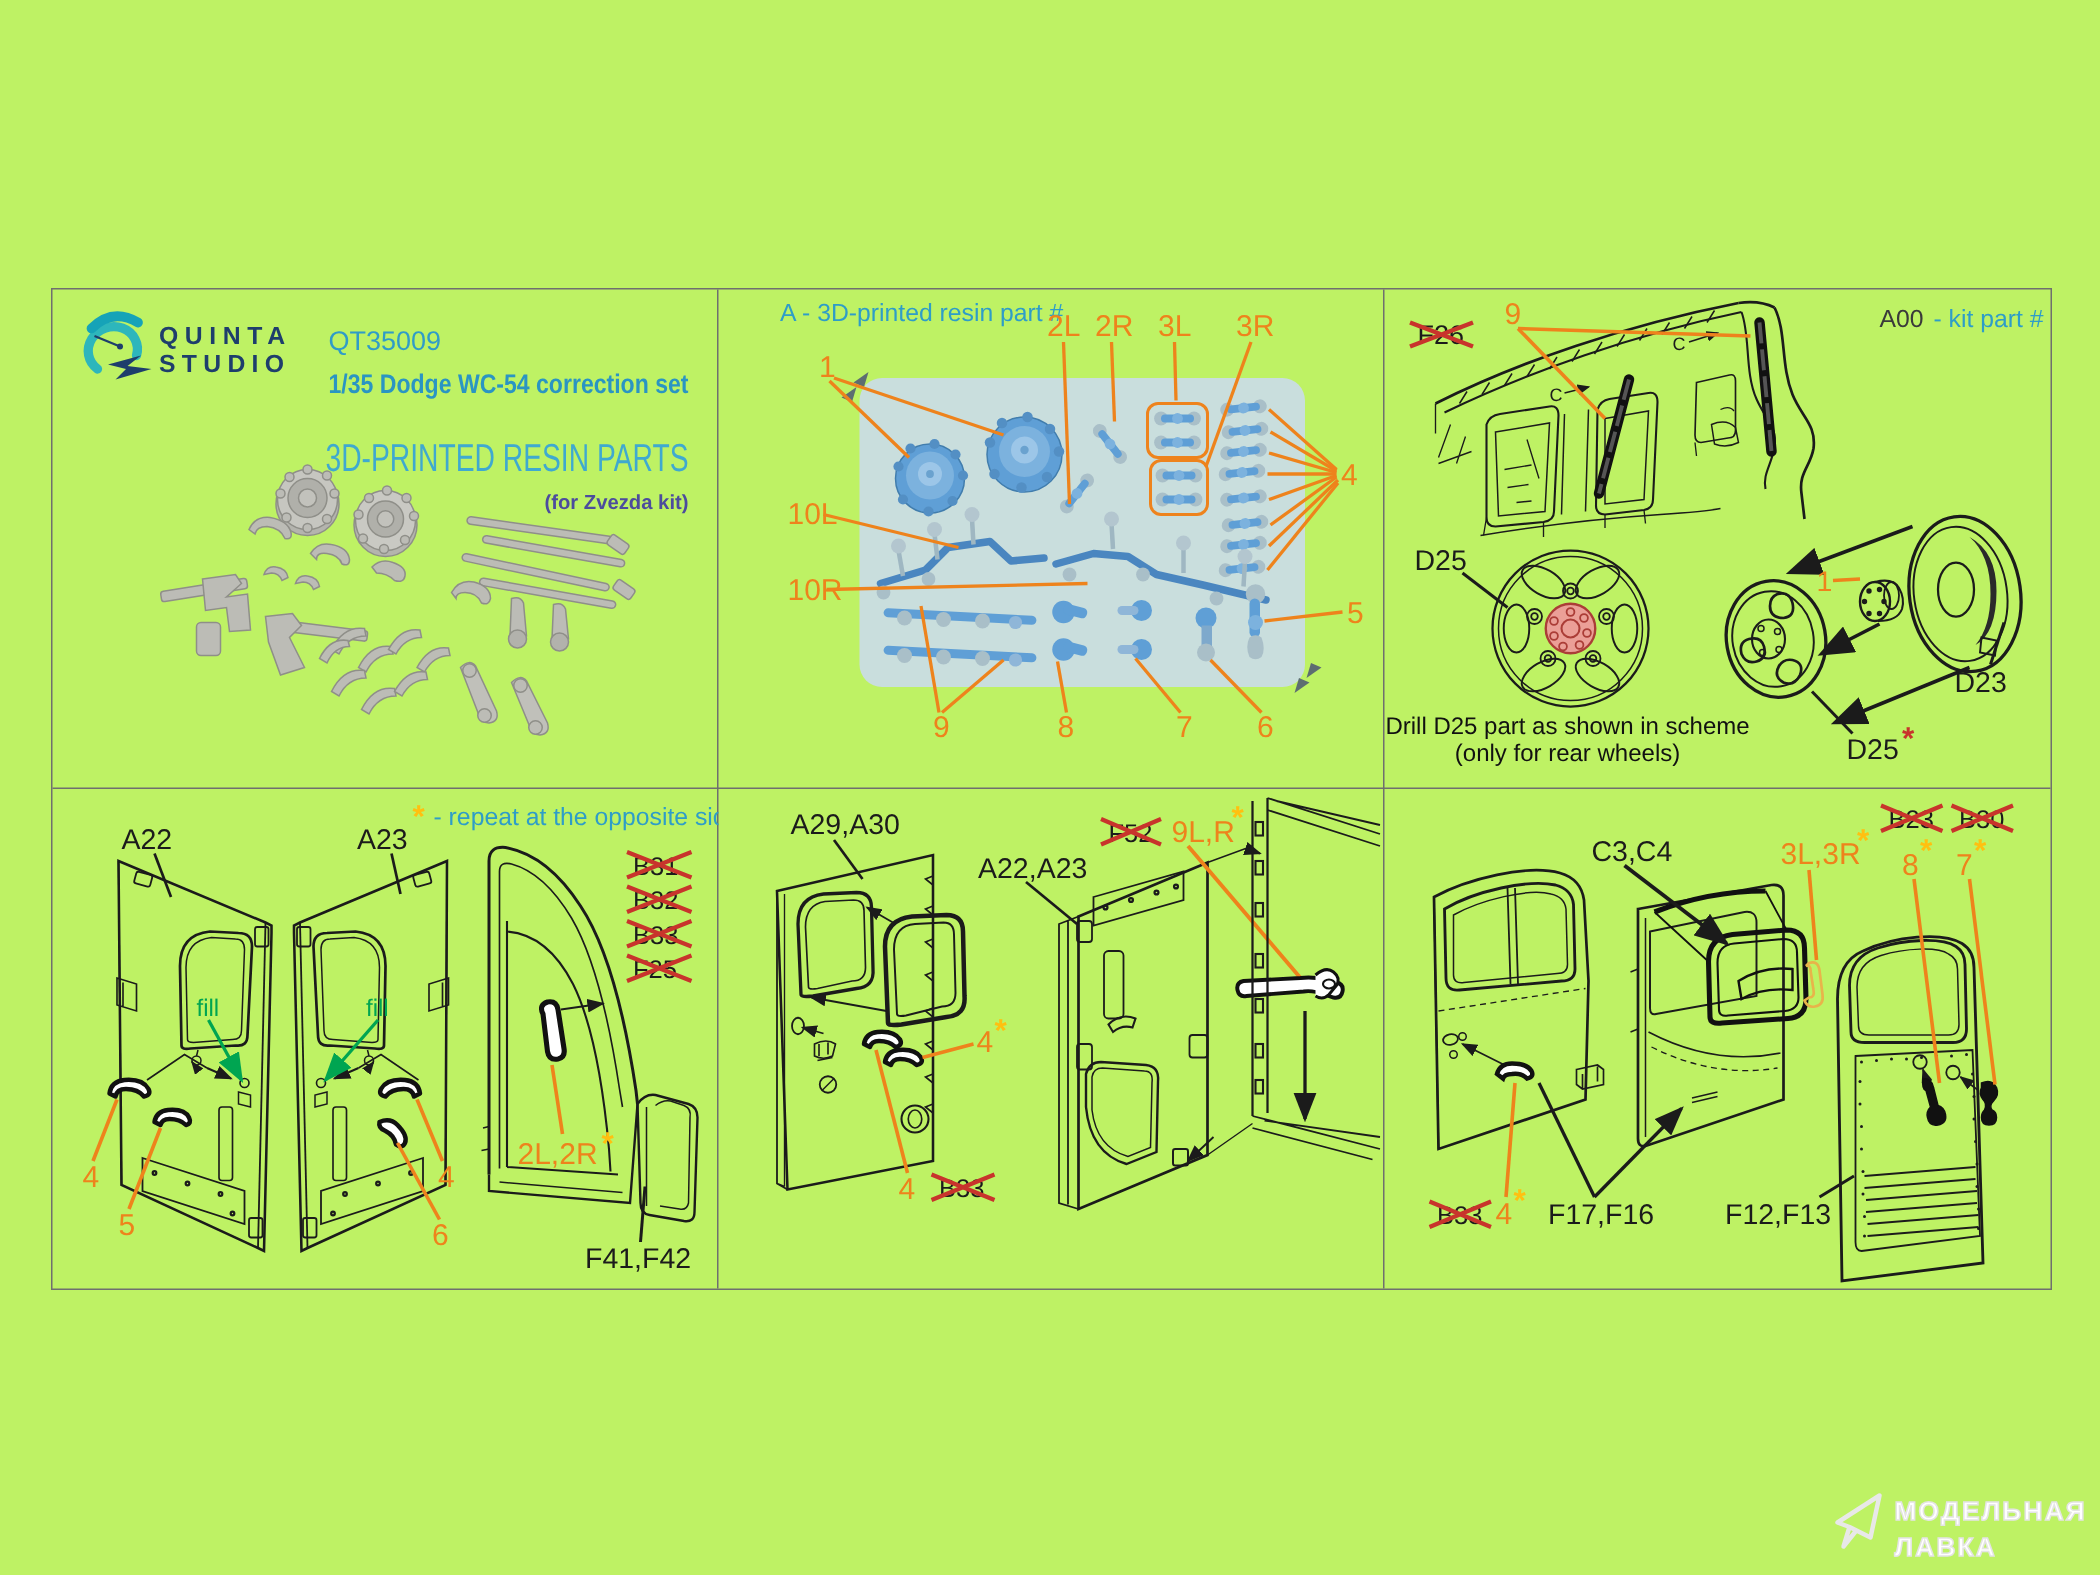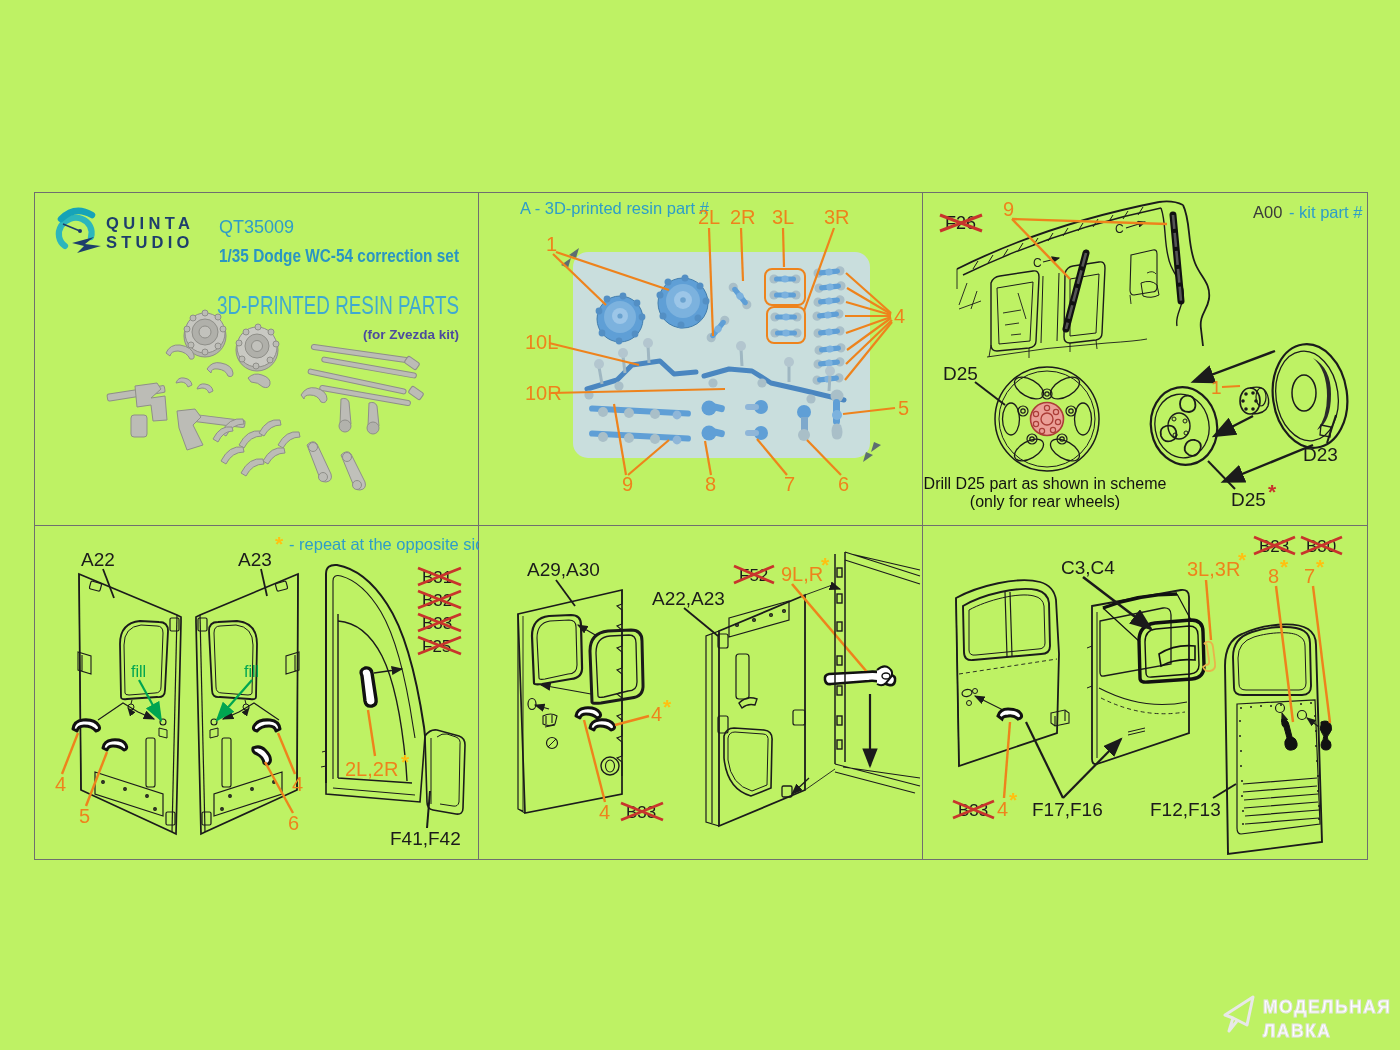--- a/index.html
+++ b/index.html
@@ -589,21 +589,21 @@
         <path d="M333,184 L340,230" stroke="#ee831c" stroke-width="2.4" fill="none"></path>
         <g>
           <text x="310" y="250" font-size="20" fill="#ee831c">2L,2R</text>
           <text x="366" y="243" font-size="21" font-weight="bold" fill="#ffc010">*</text>
         </g>
         <text x="355" y="319" font-size="19" fill="#1b1b1b">F41,F42</text>
         <path d="M392,302 L395,265" stroke="#1b1b1b" stroke-width="2" fill="none"></path>
       </svg>
     </div>
 
-    <div class="cell" style="left:444px;top:333px">
+    <div class="cell" style="left:444px;top:313px">
       <svg viewBox="0 0 444 333">
         <defs>
           <marker id="ah5" markerWidth="9" markerHeight="7" refX="8" refY="3.5" orient="auto">
             <path d="M0,0 L9,3.5 L0,7 Z" fill="#1b1b1b"></path>
           </marker>
         </defs>
 
         <g fill="none" stroke="#1b1b1b" stroke-width="1.4">
           <path d="M39,88 L143,64 L143,268 L46,287 Z" stroke-width="1.7"></path>
           <path d="M39,88 L39,283 L46,287 M39,283 L44,285" stroke-width="1.2"></path>

